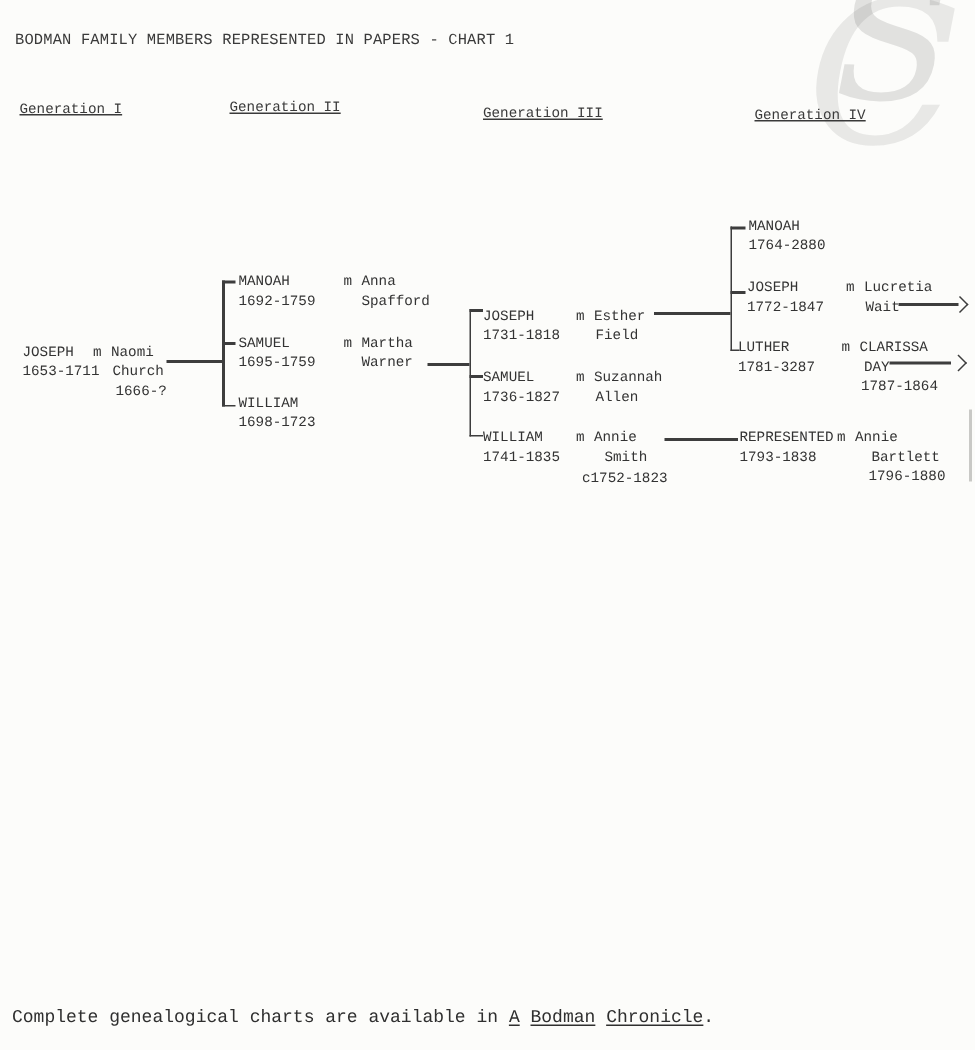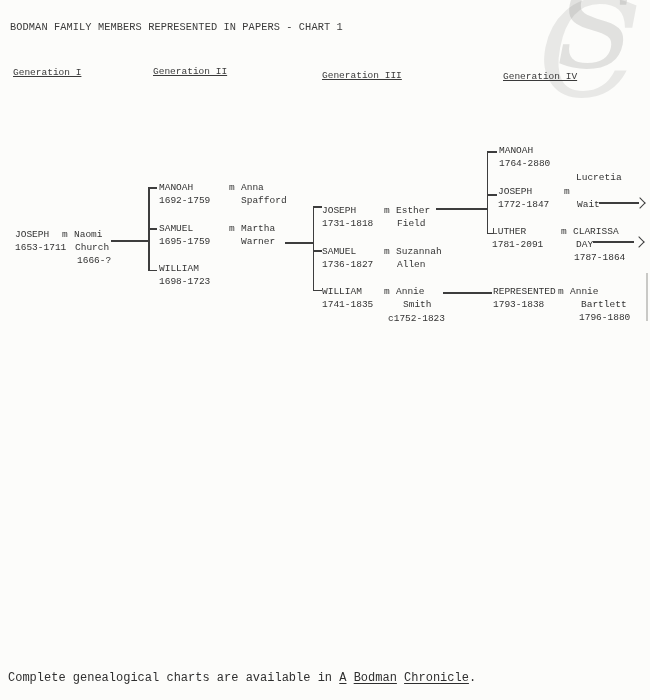--- a/index.html
+++ b/index.html
@@ -78,25 +78,25 @@
   <span class="t" style="left:396px;top:286px">Annie</span>
   <span class="t" style="left:403px;top:299px">Smith</span>
   <span class="t" style="left:388px;top:313px">c1752-1823</span>
 
   <span class="t" style="left:499px;top:145px">MANOAH</span>
   <span class="t" style="left:499px;top:158px">1764-2880</span>
 
   <span class="t" style="left:498px;top:186px">JOSEPH</span>
   <span class="t" style="left:498px;top:199px">1772-1847</span>
   <span class="t" style="left:564px;top:186px">m</span>
-  <span class="t" style="left:576px;top:172px">Lucretia</span>
+  <span class="t" style="left:576px;top:186px">Lucretia</span>
   <span class="t" style="left:577px;top:199px">Wait</span>
 
   <span class="t" style="left:492px;top:226px">LUTHER</span>
-  <span class="t" style="left:492px;top:239px">1781-2091</span>
+  <span class="t" style="left:492px;top:239px">1781-3287</span>
   <span class="t" style="left:561px;top:226px">m</span>
   <span class="t" style="left:573px;top:226px">CLARISSA</span>
   <span class="t" style="left:576px;top:239px">DAY</span>
   <span class="t" style="left:574px;top:252px">1787-1864</span>
 
   <span class="t" style="left:493px;top:286px">REPRESENTED</span>
   <span class="t" style="left:493px;top:299px">1793-1838</span>
   <span class="t" style="left:558px;top:286px">m</span>
   <span class="t" style="left:570px;top:286px">Annie</span>
   <span class="t" style="left:581px;top:299px">Bartlett</span>

